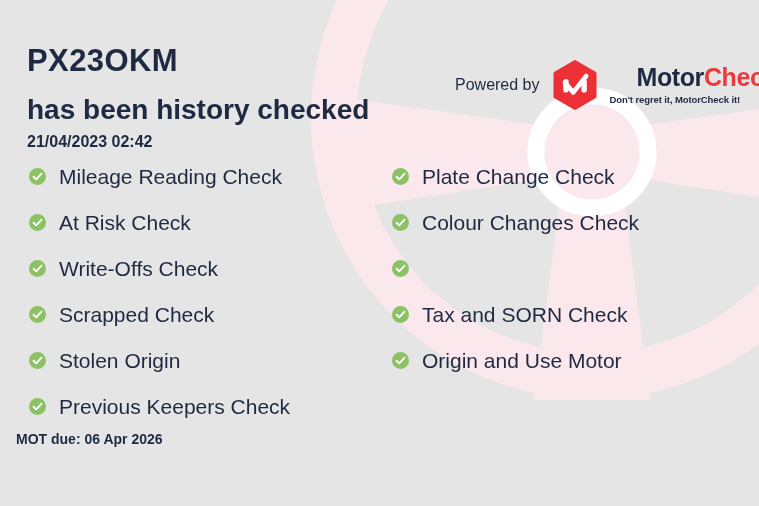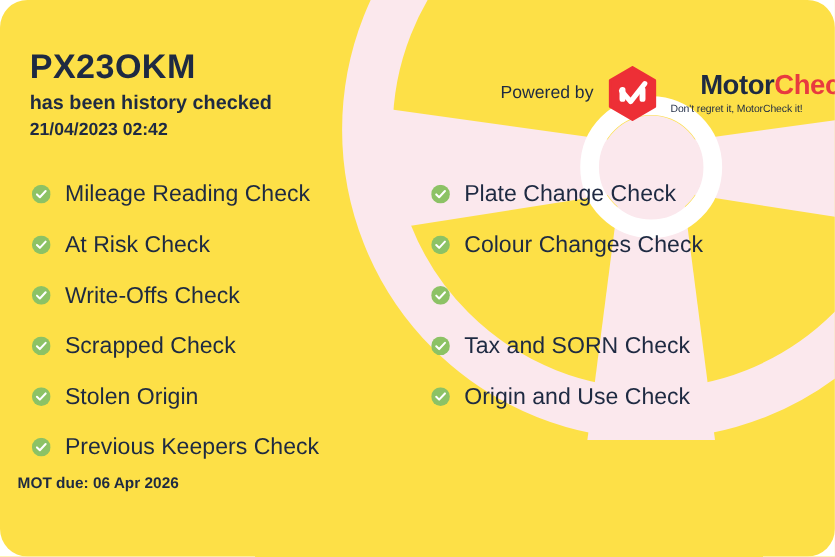--- a/index.html
+++ b/index.html
@@ -11,23 +11,22 @@
     width: 759px;
     height: 506px;
     background: #ffffff;
     font-family: "Liberation Sans", sans-serif;
     overflow: hidden;
   }
   #banner {
     position: relative;
     width: 759px;
     height: 506px;
-    background: #fde047;
+    background: #e5e5e5;
     overflow: hidden;
-    border-radius: 25px;
   }
   
   #watermark {
     position: absolute;
     left: 0;
     top: 0;
     width: 759px;
     height: 506px;
     z-index: 0;
     pointer-events: none;
@@ -47,25 +46,25 @@
   }
   #plate {
     font-size: 31px;
     font-weight: bold;
     color: #1e2a42;
     letter-spacing: 0.4px;
     line-height: 1.08;
     white-space: nowrap;
   }
   #subtitle {
-    font-size: 18px;
+    font-size: 28px;
     font-weight: bold;
     color: #1e2a42;
     line-height: 1.22;
-    margin-top: 6px;
+    margin-top: 16px;
     white-space: nowrap;
   }
   #timestamp {
     font-size: 16px;
     font-weight: bold;
     color: #1e2a42;
     margin-top: 5px;
     white-space: nowrap;
   }
   
@@ -97,21 +96,21 @@
     font-size: 25px;
     font-weight: bold;
     letter-spacing: -0.4px;
     white-space: nowrap;
     margin-left: 27px;
   }
   #logo-wordmark .word-motor { color: #1e2a42; }
   #logo-wordmark .word-check { color: #e83a3f; }
   #logo-tagline {
     font-size: 9.5px;
-    font-weight: normal;
+    font-weight: bold;
     color: #1e2a42;
     margin-top: 2px;
     white-space: nowrap;
     letter-spacing: -0.1px;
   }
   
   .check-column {
     position: absolute;
     top: 153px;
   }
@@ -275,20 +274,20 @@
           <circle cx="10" cy="10" r="10" fill="#8cc265"></circle>
           <path d="M5.4 10.3 L8.5 13.3 L14.7 6.7" fill="none" stroke="#ffffff" stroke-width="2.2" stroke-linecap="round" stroke-linejoin="round"></path>
         </svg>
         <span class="check-label">Tax and SORN Check</span>
       </div>
       <div class="check-item">
         <svg class="check-icon" viewBox="0 0 20 20" aria-hidden="true">
           <circle cx="10" cy="10" r="10" fill="#8cc265"></circle>
           <path d="M5.4 10.3 L8.5 13.3 L14.7 6.7" fill="none" stroke="#ffffff" stroke-width="2.2" stroke-linecap="round" stroke-linejoin="round"></path>
         </svg>
-        <span class="check-label">Origin and Use Check</span>
+        <span class="check-label">Origin and Use Motor</span>
       </div>
     </div>
 
     <div id="mot-due">MOT due: 06 Apr 2026</div>
 
   </div>
 </div>
 
 </body></html>

